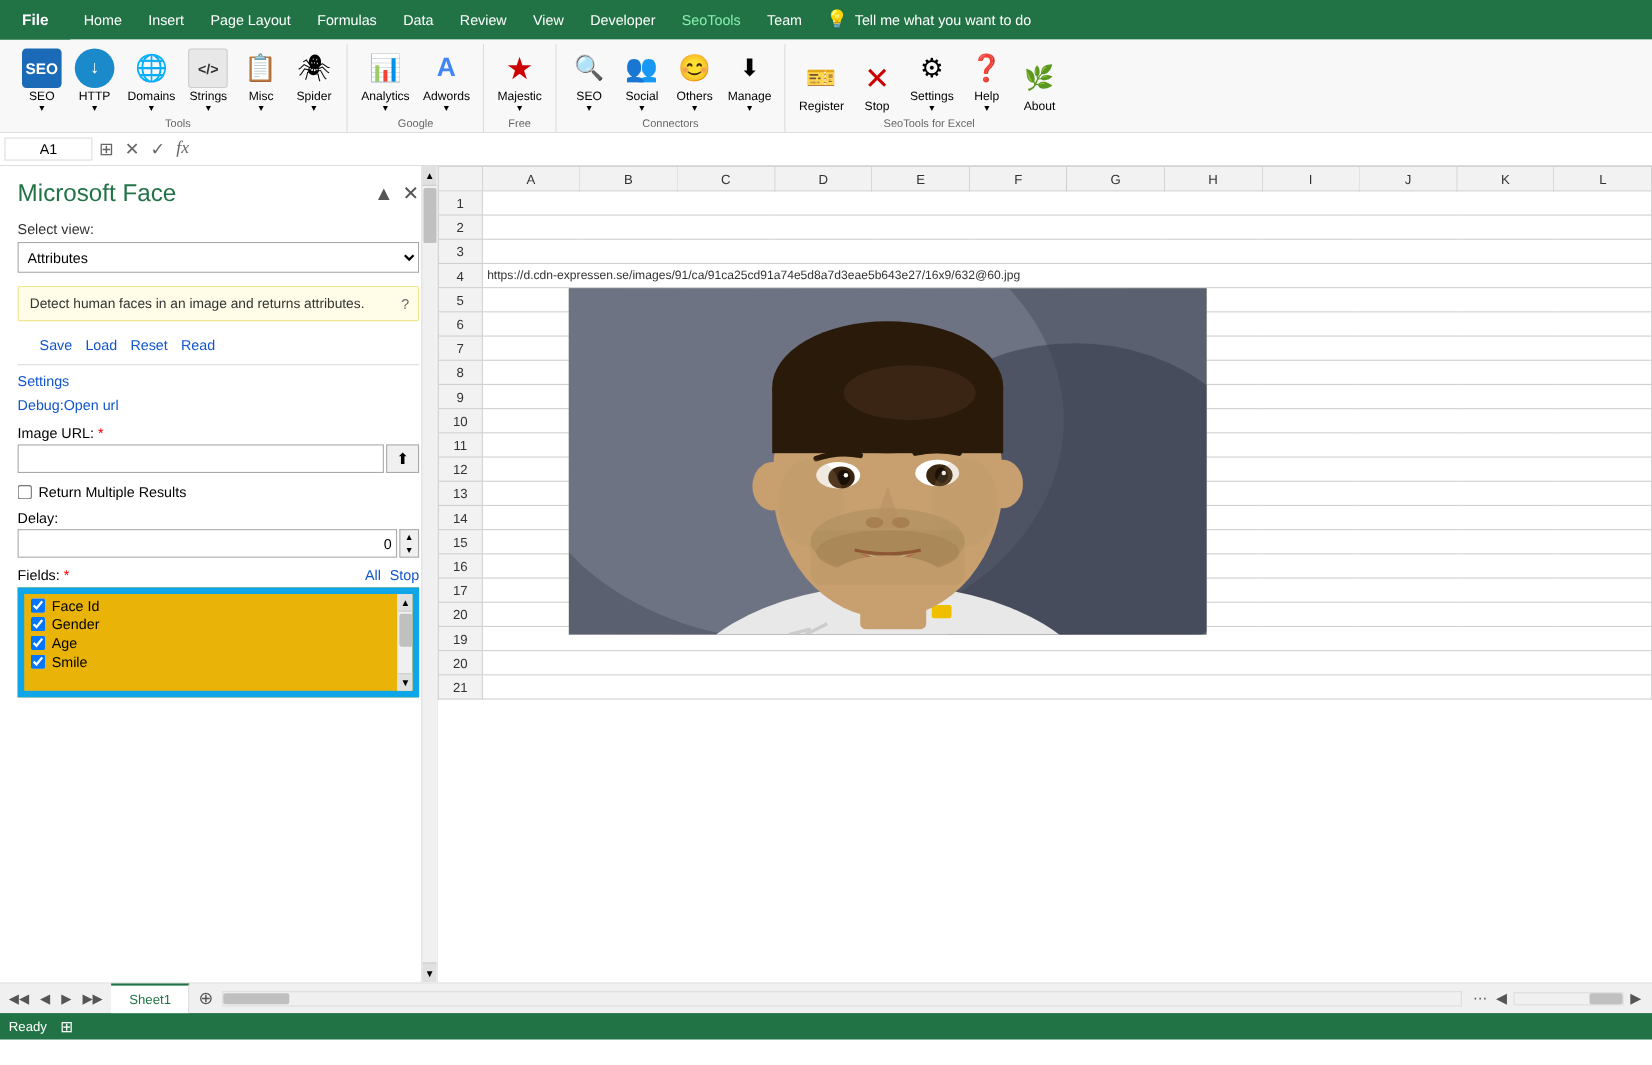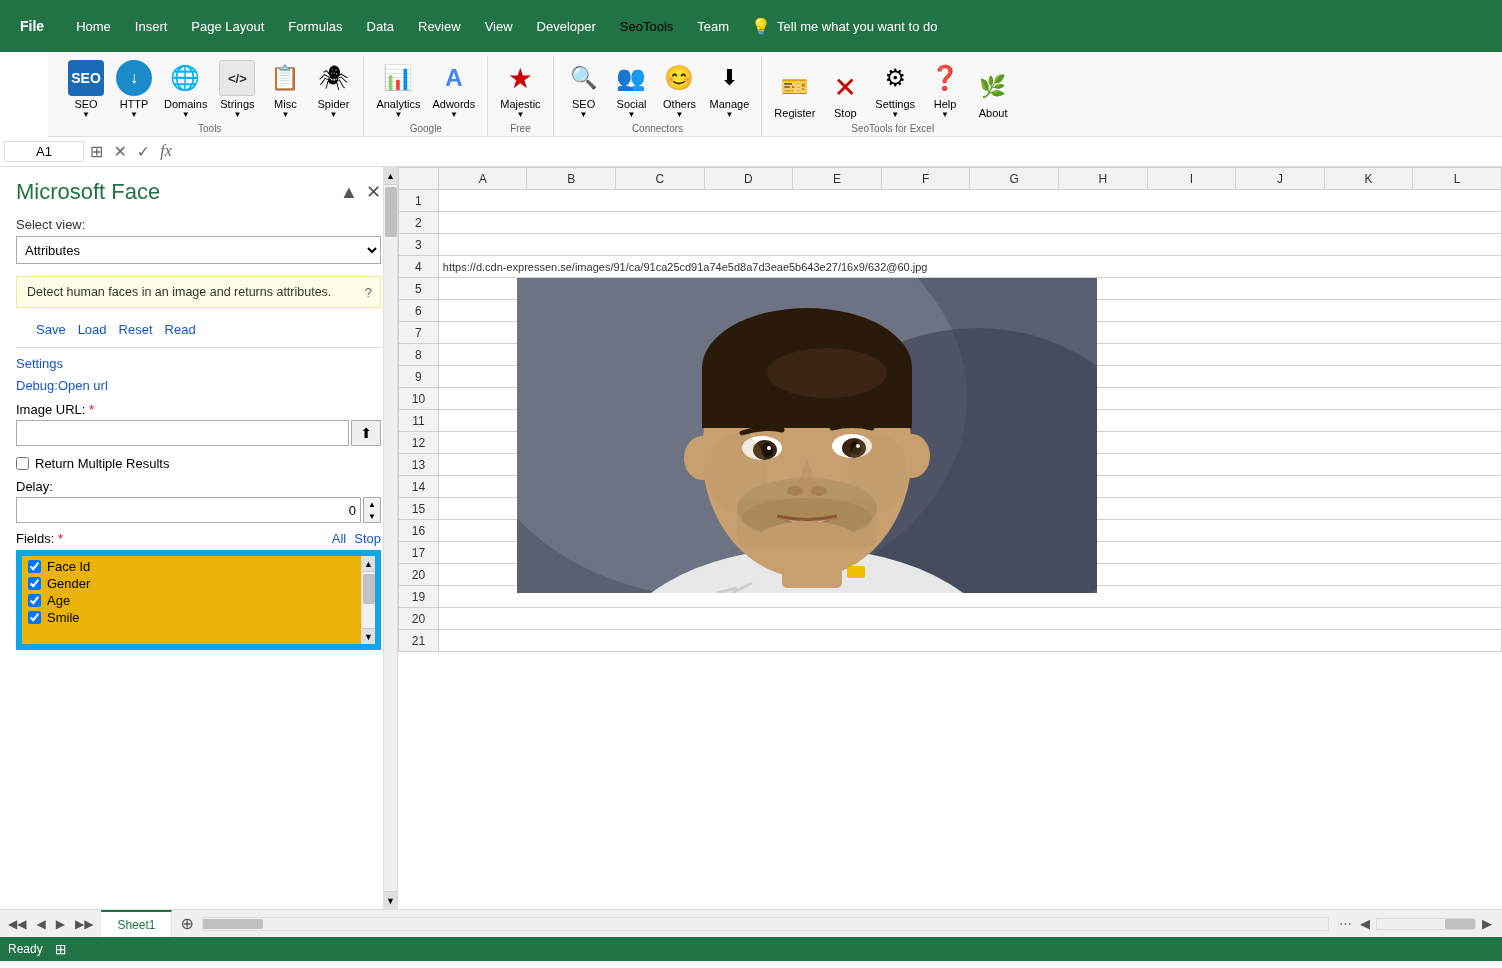--- a/index.html
+++ b/index.html
@@ -2,21 +2,21 @@
 <html><head>
   <meta charset="utf-8">
   <style>
     * { box-sizing: border-box; margin: 0; padding: 0; font-family: 'Segoe UI', Arial, sans-serif; }
     body { background: #fff; overflow: hidden; width: 1502px; height: 968px; }
 
     
     .menu-bar {
       display: flex;
       align-items: center;
-      height: 52px;
+      height: 36px;
       background: #217346;
     }
     .menu-file {
       background: #217346;
       color: #fff;
       padding: 0 20px;
       height: 100%;
       display: flex;
       align-items: center;
       font-weight: bold;
@@ -25,36 +25,35 @@
     }
     .menu-item {
       color: #fff;
       padding: 0 12px;
       height: 100%;
       display: flex;
       align-items: center;
       font-size: 13px;
       cursor: pointer;
     }
-    .menu-seotools { color: #000000; text-align: right; }
+    .menu-seotools { color: #86efac; text-align: right; }
     .menu-tell {
       margin-left: 10px;
       display: flex;
       align-items: center;
       color: #fff;
       font-size: 13px;
     }
     .tell-icon { margin-right: 6px; font-size: 16px; }
 
     
     .ribbon {
       background: #f8f8f8;
       border-bottom: 1px solid #ddd;
       padding: 4px 0 0 0;
-      margin-left: 48px;
     }
     .ribbon-tools {
       display: flex;
       align-items: flex-start;
       padding: 0 8px;
       gap: 0;
     }
     .ribbon-group {
       display: flex;
       flex-direction: column;

